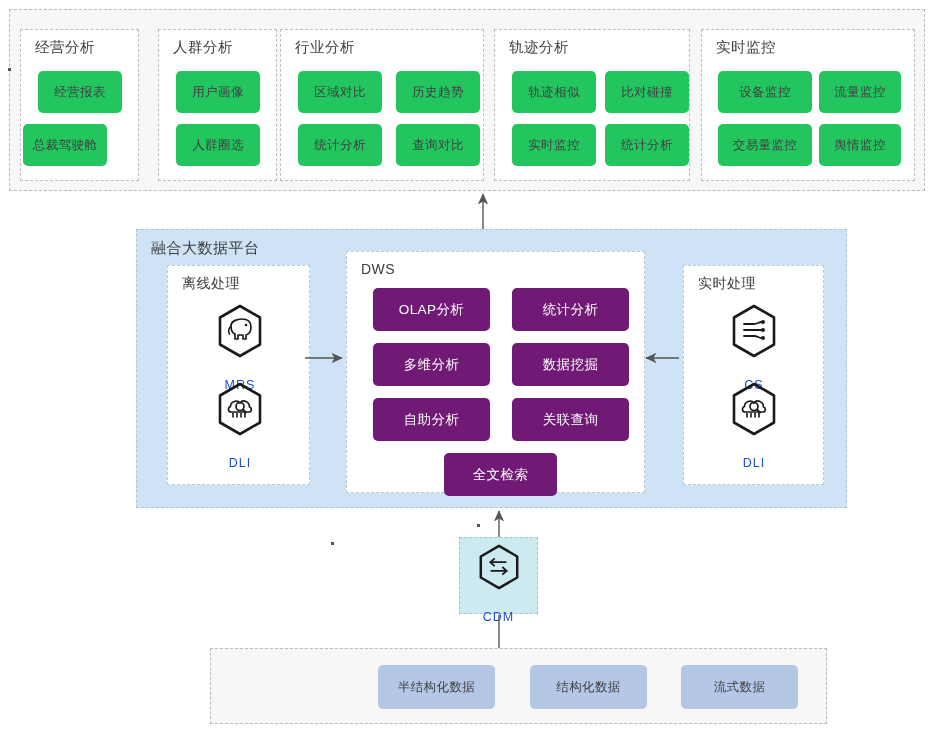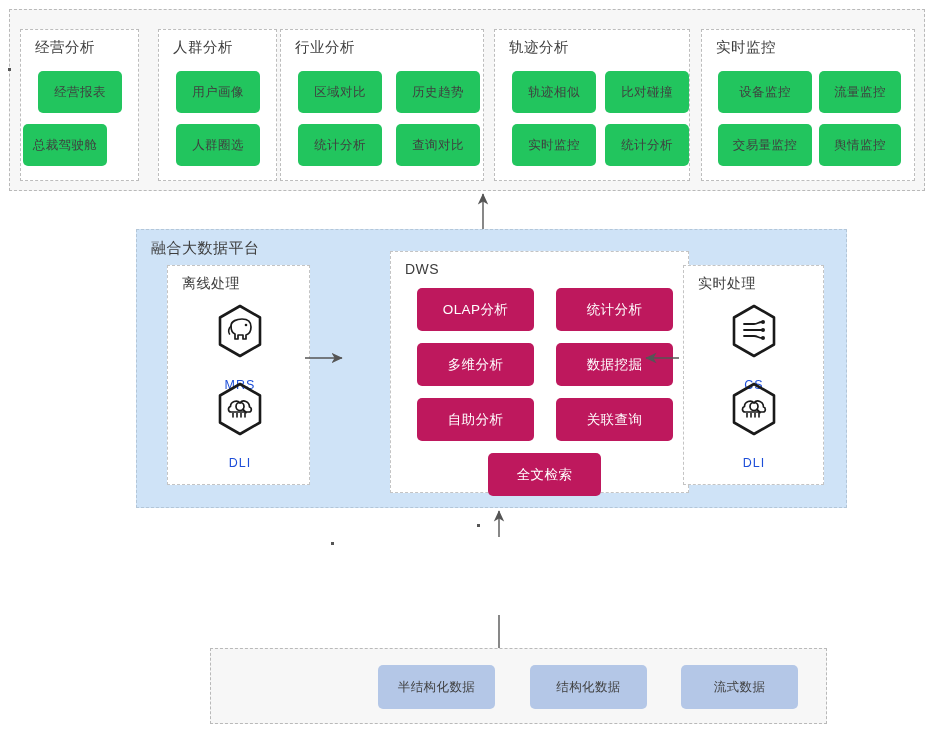--- a/index.html
+++ b/index.html
@@ -90,21 +90,21 @@
   .box-title {
     position: absolute;
     left: 14px;
     top: 9px;
     font-size: 14px;
     color: #3d3d3d;
     letter-spacing: .5px;
   }
   .blue-btn {
     position: absolute;
-    background: #be185d;
+    background: #701a75;
     border-radius: 5px;
     color: #ffffff;
     font-size: 13.5px;
     display: flex;
     align-items: center;
     justify-content: center;
     letter-spacing: .4px;
     box-sizing: border-box;
   }
 
@@ -234,21 +234,21 @@
           <line x1="27" y1="27.5" x2="30" y2="30.5" stroke="#1a1a1a" stroke-width="1.8" stroke-linecap="round"></line>
           <line x1="17" y1="31.5" x2="17" y2="35" stroke="#1a1a1a" stroke-width="1.6" stroke-linecap="round"></line>
           <line x1="21" y1="31.5" x2="21" y2="35" stroke="#1a1a1a" stroke-width="1.6" stroke-linecap="round"></line>
           <line x1="25" y1="31.5" x2="25" y2="35" stroke="#1a1a1a" stroke-width="1.6" stroke-linecap="round"></line>
           <line x1="29" y1="31.5" x2="29" y2="35" stroke="#1a1a1a" stroke-width="1.6" stroke-linecap="round"></line>
         </svg>
         <div class="svc-label">DLI</div>
       </div>
     </div>
 
-    <div class="white-box" style="left:209px; top:21px; width:299px; height:242px;margin-left:44px;">
+    <div class="white-box" style="left:209px; top:21px; width:299px; height:242px;">
       <div class="box-title">DWS</div>
 
       <div class="blue-btn" style="left:26px; top:36px; width:117px; height:43px;">OLAP分析</div>
       <div class="blue-btn" style="left:165px; top:36px; width:117px; height:43px;">统计分析</div>
       <div class="blue-btn" style="left:26px; top:91px; width:117px; height:43px;">多维分析</div>
       <div class="blue-btn" style="left:165px; top:91px; width:117px; height:43px;">数据挖掘</div>
       <div class="blue-btn" style="left:26px; top:146px; width:117px; height:43px;">自助分析</div>
       <div class="blue-btn" style="left:165px; top:146px; width:117px; height:43px;">关联查询</div>
 
       <div class="blue-btn" style="left:97px; top:201px; width:113px; height:43px;">全文检索</div>
@@ -279,20 +279,32 @@
           <line x1="17" y1="31.5" x2="17" y2="35" stroke="#1a1a1a" stroke-width="1.6" stroke-linecap="round"></line>
           <line x1="21" y1="31.5" x2="21" y2="35" stroke="#1a1a1a" stroke-width="1.6" stroke-linecap="round"></line>
           <line x1="25" y1="31.5" x2="25" y2="35" stroke="#1a1a1a" stroke-width="1.6" stroke-linecap="round"></line>
           <line x1="29" y1="31.5" x2="29" y2="35" stroke="#1a1a1a" stroke-width="1.6" stroke-linecap="round"></line>
         </svg>
         <div class="svc-label">DLI</div>
       </div>
     </div>
   </div>
 
+  <div class="cdm-node">
+    <div class="svc" style="left:2px; top:6px; width:73px;">
+      <svg width="46" height="46" viewBox="0 0 48 48">
+        <polygon points="24,2 43,13 43,35 24,46 5,35 5,13" fill="none" stroke="#1a1a1a" stroke-width="2.6" stroke-linejoin="round"></polygon>
+        <path d="M31 19 L15 19" fill="none" stroke="#1a1a1a" stroke-width="1.9" stroke-linecap="round"></path>
+        <path d="M19 15.5 L15 19 L19 22.5" fill="none" stroke="#1a1a1a" stroke-width="1.9" stroke-linecap="round" stroke-linejoin="round"></path>
+        <path d="M16 28 L32 28" fill="none" stroke="#1a1a1a" stroke-width="1.9" stroke-linecap="round"></path>
+        <path d="M28 24.5 L32 28 L28 31.5" fill="none" stroke="#1a1a1a" stroke-width="1.9" stroke-linecap="round" stroke-linejoin="round"></path>
+      </svg>
+      <div class="svc-label">CDM</div>
+    </div>
+  </div>
 
   <div class="src-layer">
     <div class="src-pill" style="left:167px;">半结构化数据</div>
     <div class="src-pill" style="left:319px;">结构化数据</div>
     <div class="src-pill" style="left:470px;">流式数据</div>
   </div>
 
   <svg class="conn" width="936" height="736">
     <defs>
       <marker id="arw" markerWidth="9" markerHeight="9" refX="7.5" refY="4.5" orient="auto">

